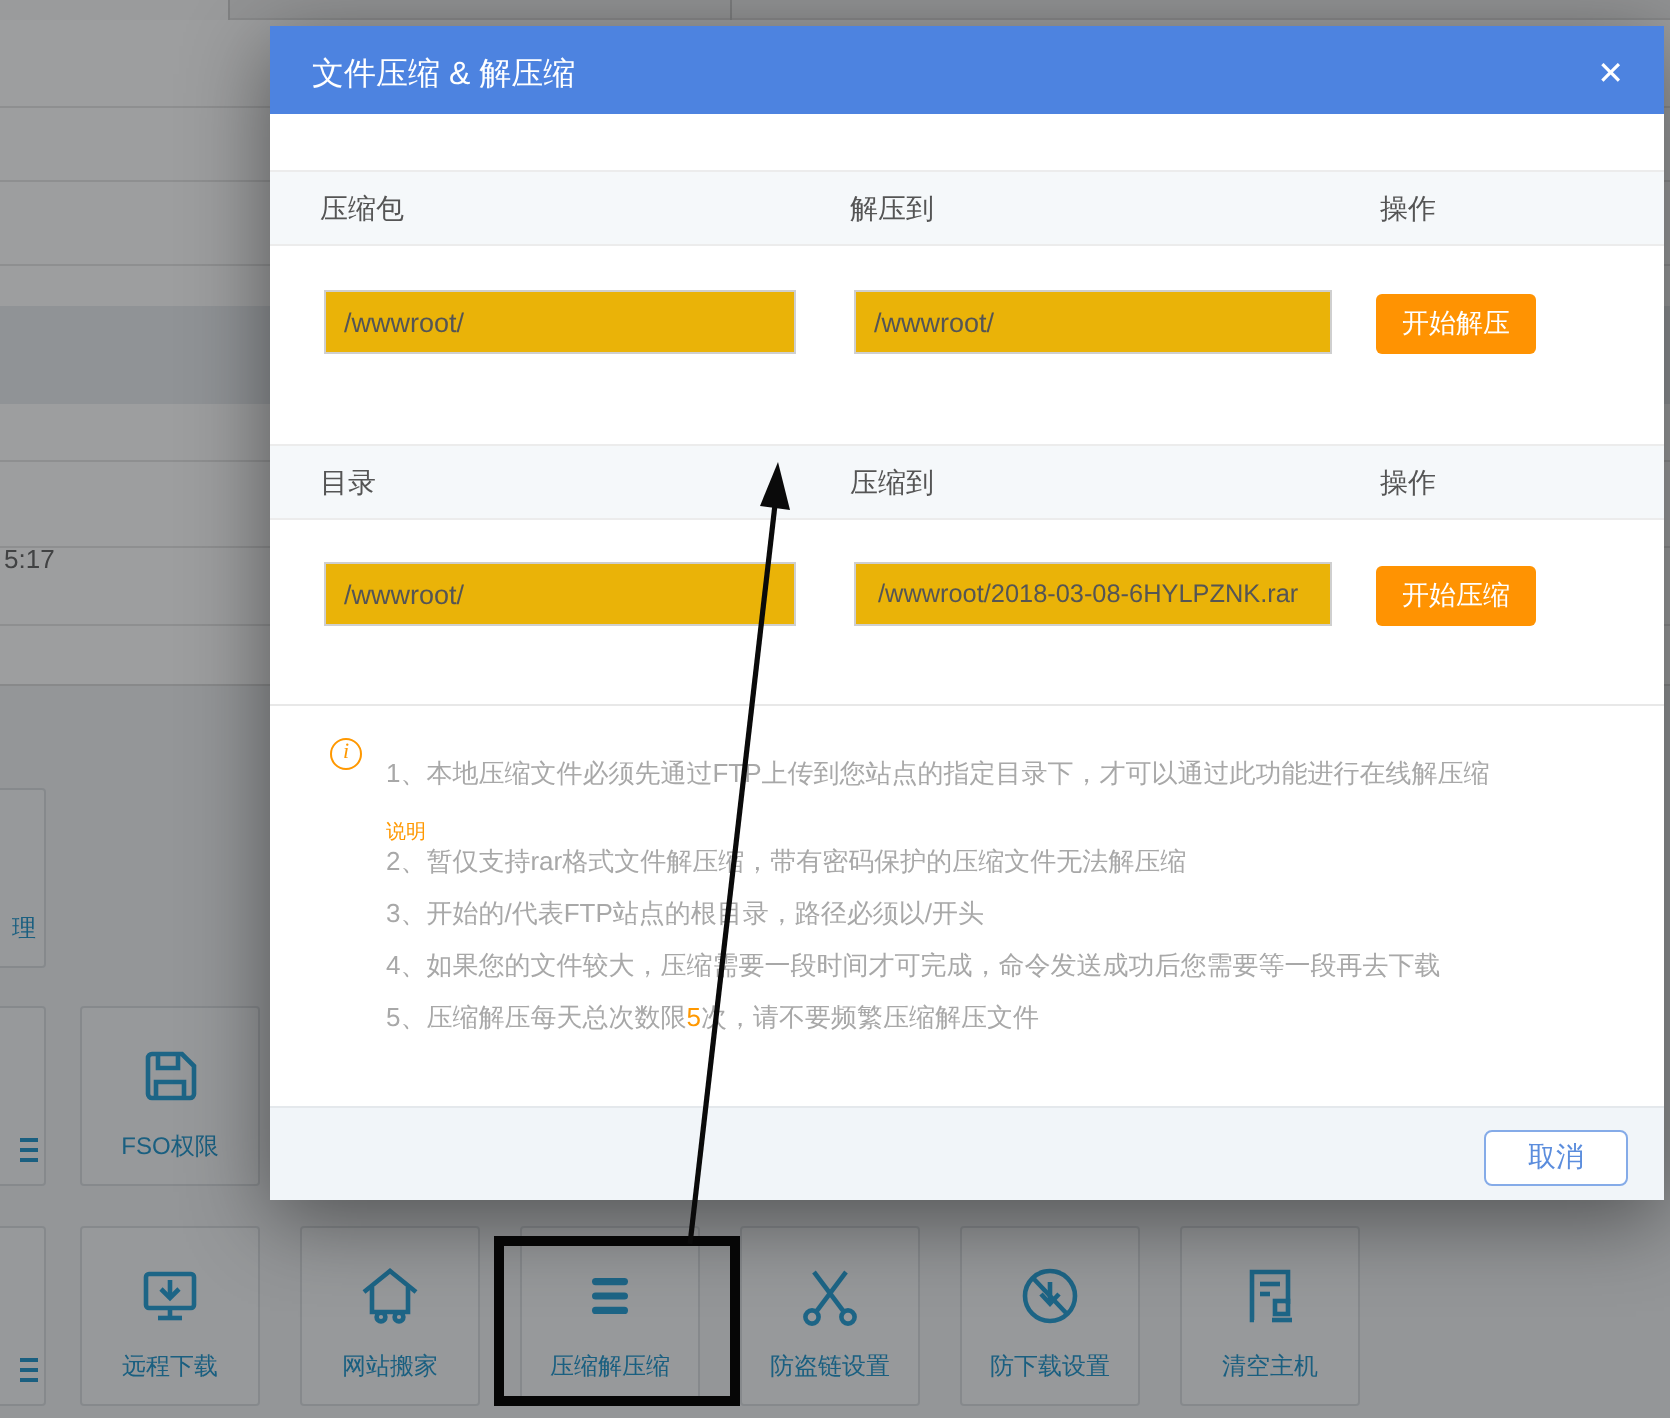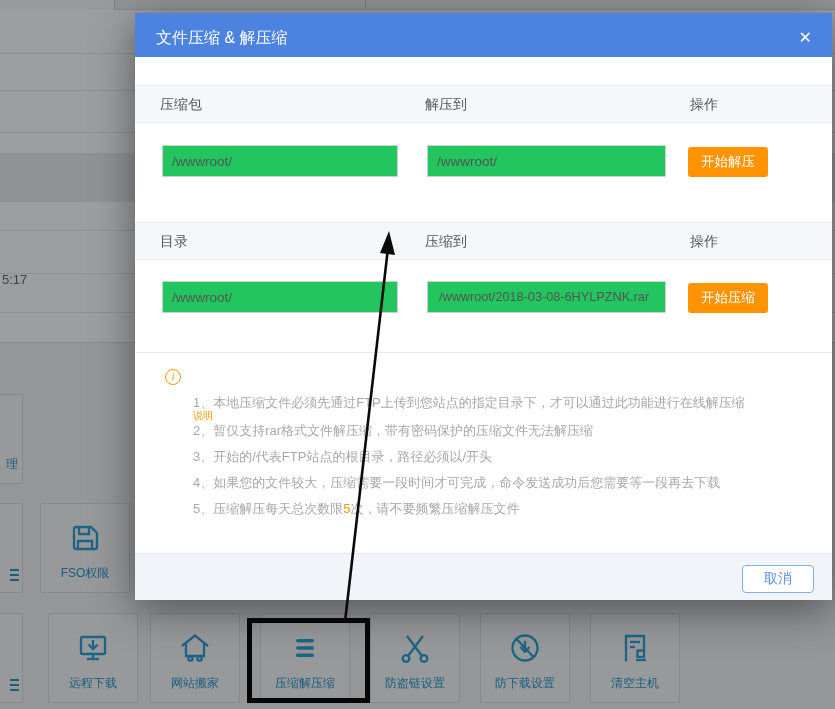--- a/index.html
+++ b/index.html
@@ -35,21 +35,21 @@
   #modal-header { left:0; top:0; width:697px; height:44px; background:#4d83e0; }
   #modal-title { left:21px; top:0; height:50px; line-height:50px; color:#ffffff; font-size:16px; }
   #modal-close { right:14px; top:0; height:50px; line-height:50px; color:#ffffff; font-size:16px;
                  font-weight:bold; padding:0 6px; cursor:pointer; }
 
   .sec-head { left:0; width:697px; height:38px; background:#f5f8fa;
               border-top:1px solid #ececec; border-bottom:1px solid #ececec; }
   .sec-head span { position:absolute; top:0; line-height:36px; font-size:14px; color:#555; }
   .col1 { left:25px; } .col2 { left:290px; } .col3 { left:555px; }
 
-  .path-input { position:absolute; height:32px; border:1px solid #cfcfcf; background:#22c55e;
+  .path-input { position:absolute; height:32px; border:1px solid #cfcfcf; background:#eab308;
                 font-size:13.5px; color:#555; padding:0 9px; font-family:inherit; outline:none; }
   .in1 { left:27px; width:236px; } .in2 { left:292px; width:239px; }
   .action-btn { position:absolute; left:553px; width:80px; height:30px; background:#ff9302;
                 color:#fff; font-size:13.5px; border:none; border-radius:3px; cursor:pointer;
                 font-family:inherit; }
 
   #notes-divider { left:0; top:339px; width:697px; height:1px; background:#e8e8e8; }
   #note-icon { left:30px; top:356px; width:16px; height:16px; border:1.5px solid #ff9800;
                border-radius:50%; color:#ff9800; font-size:11px; font-style:italic;
                font-family:"Liberation Serif",serif; text-align:center; line-height:13px; }
@@ -103,21 +103,21 @@
         <path d="M12 7 v7 h10 v-7"></path>
         <path d="M11 29 v-8 h14 v8"></path>
       </g>
     </svg>
     <span class="tile-label">FSO权限</span>
   </div>
 
   <div class="tile" style="left:-67px; top:613px;">
     <div class="frag" style="margin-left:72px"></div>
   </div>
-  <div class="tile" style="left:48px; top:613px;text-align:center;">
+  <div class="tile" style="left:40px; top:613px;text-align:center;">
     <svg width="36" height="36" viewBox="0 0 36 36">
       <g fill="none" stroke="#2ba0d6" stroke-width="2.3">
         <rect x="6" y="7" width="24" height="17" rx="1.5"></rect>
         <line x1="18" y1="10" x2="18" y2="18"></line>
         <polyline points="13.5,14.5 18,19 22.5,14.5"></polyline>
         <line x1="18" y1="24" x2="18" y2="28"></line>
         <line x1="12" y1="29" x2="24" y2="29"></line>
       </g>
     </svg>
     <span class="tile-label">远程下载</span>
@@ -201,21 +201,21 @@
     <span class="col2">压缩到</span>
     <span class="col3">操作</span>
   </div>
   <input class="path-input in1" style="top: 268px;" type="text" value="/wwwroot/">
   <input class="path-input in2" style="top: 268px; font-size: 12.7px; padding: 0px 11px;" type="text" value="/wwwroot/2018-03-08-6HYLPZNK.rar">
   <button class="action-btn" style="top:270px">开始压缩</button>
 
   <div class="abs" id="notes-divider"></div>
   <div class="abs" id="note-icon">i</div>
   <div class="abs" id="note-title">说明</div>
-  <div class="abs note-item" style="top:381px">1、本地压缩文件必须先通过FTP上传到您站点的指定目录下，才可以通过此功能进行在线解压缩</div>
+  <div class="abs note-item" style="top:365px">1、本地压缩文件必须先通过FTP上传到您站点的指定目录下，才可以通过此功能进行在线解压缩</div>
   <div class="abs note-item" style="top:409px">2、暂仅支持rar格式文件解压缩，带有密码保护的压缩文件无法解压缩</div>
   <div class="abs note-item" style="top:435px">3、开始的/代表FTP站点的根目录，路径必须以/开头</div>
   <div class="abs note-item" style="top:461px">4、如果您的文件较大，压缩需要一段时间才可完成，命令发送成功后您需要等一段再去下载</div>
   <div class="abs note-item" style="top:487px"><span>5、压缩解压每天总次数限</span><span class="hl">5</span><span>次，请不要频繁压缩解压文件</span></div>
 
   <div class="abs" id="modal-footer">
     <button id="cancel-btn">取消</button>
   </div>
 </div>
 

